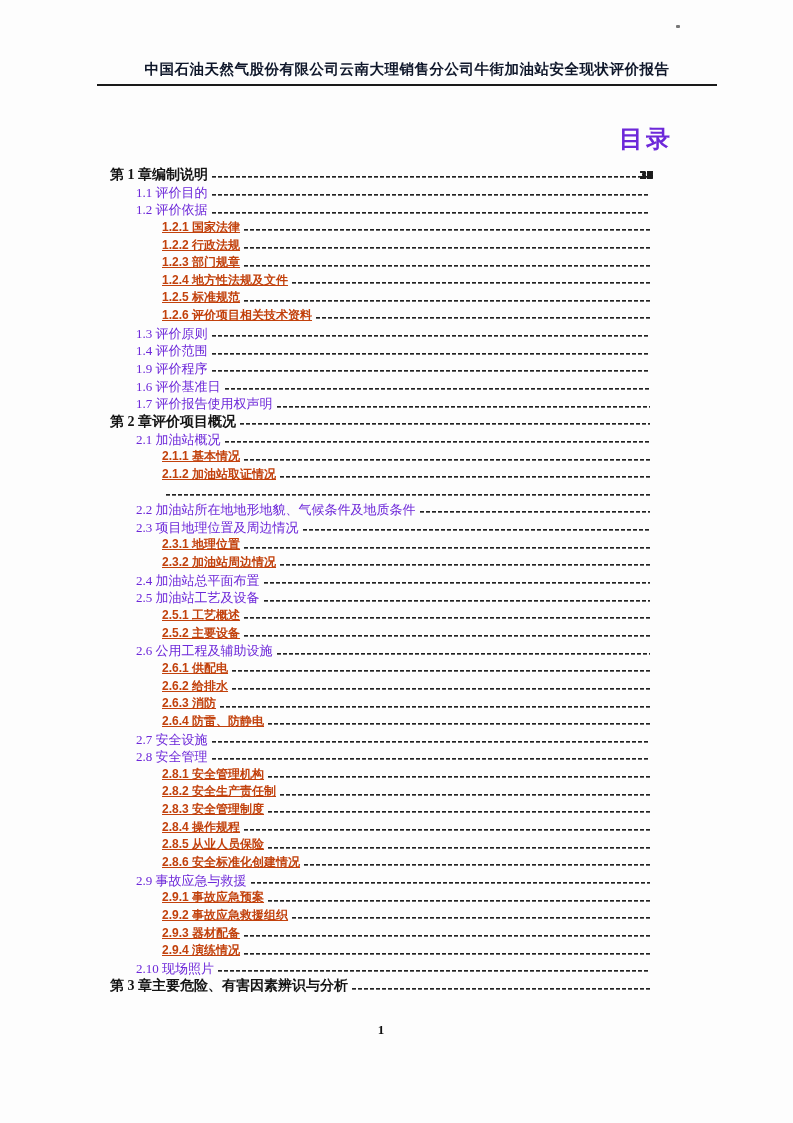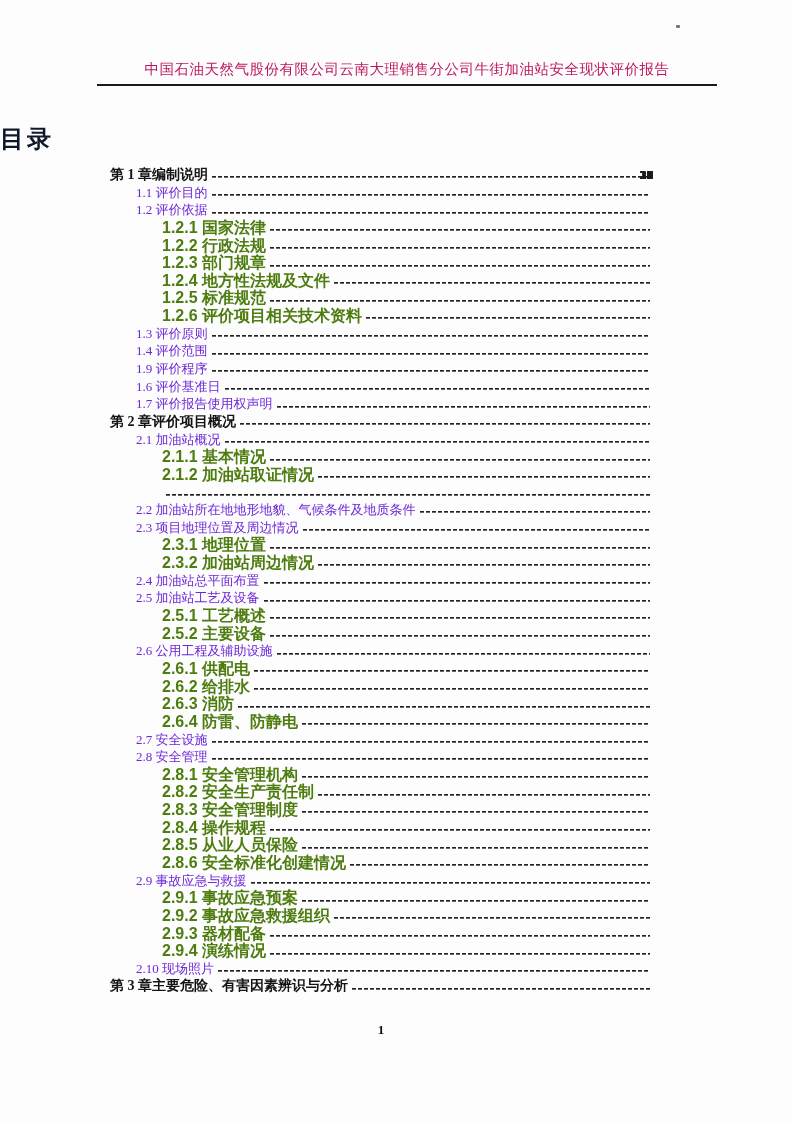--- a/index.html
+++ b/index.html
@@ -19,32 +19,32 @@
     width: 4px; height: 3px; background: #555; border-radius: 1px;
     opacity: .8;
   }
 
   
   .header {
     position: absolute; top: 60px; left: 97px; width: 620px;
     text-align: center;
   }
   .header-title {
-    font-size: 14.5px; font-weight: normal; letter-spacing: .5px;
-    white-space: nowrap; color: #be185d;
+    font-size: 14.5px; font-weight: bold; letter-spacing: .5px;
+    white-space: nowrap; color: #0f172a;
   }
   .header-rule {
     margin-top: 5px; height: 2px; background: #1a1a1a;
   }
 
   
   .toc-title {
     position: absolute; top: 123px; left: 0; width: 673px;
-    text-align: left; font-size: 24px; font-weight: bold;
-    letter-spacing: 3px; color: #0f172a;
+    text-align: right; font-size: 24px; font-weight: bold;
+    letter-spacing: 3px; color: #6d28d9;
     font-family: "Liberation Sans", "DejaVu Sans", sans-serif;
   }
 
   
   .toc-list {
     position: absolute; top: 166px; left: 110px; width: 543px;
   }
   .row {
     display: flex; align-items: center;
     height: 17.65px; font-size: 13px; line-height: 17.65px;
@@ -67,23 +67,24 @@
   .row.lvl2 { padding-left: 26px; }
   .row.lvl3 { padding-left: 52px; }
   .row.lvl1 .label {
     font-weight: 600; color: #141414; font-size: 14px;
   }
   .row.lvl2 .label {
     font-weight: 400; color: #6d28d9;
     font-family: "Liberation Serif", "DejaVu Serif", serif;
   }
   .row.lvl3 .label {
-    font-weight: 600; color: #4d7c0f;
+    font-weight: 600; color: #c2410c;
     font-family: "Liberation Sans", "DejaVu Sans", sans-serif;
-    font-size: 16px;
+    font-size: 12px;
+    text-decoration: underline;
   }
 
   
   .footer-page-number {
     position: absolute; top: 1022px; left: 0; width: 762px;
     text-align: center; font-size: 13px; font-weight: bold; color: #111;
   }
 </style>
 </head>
 <body>

